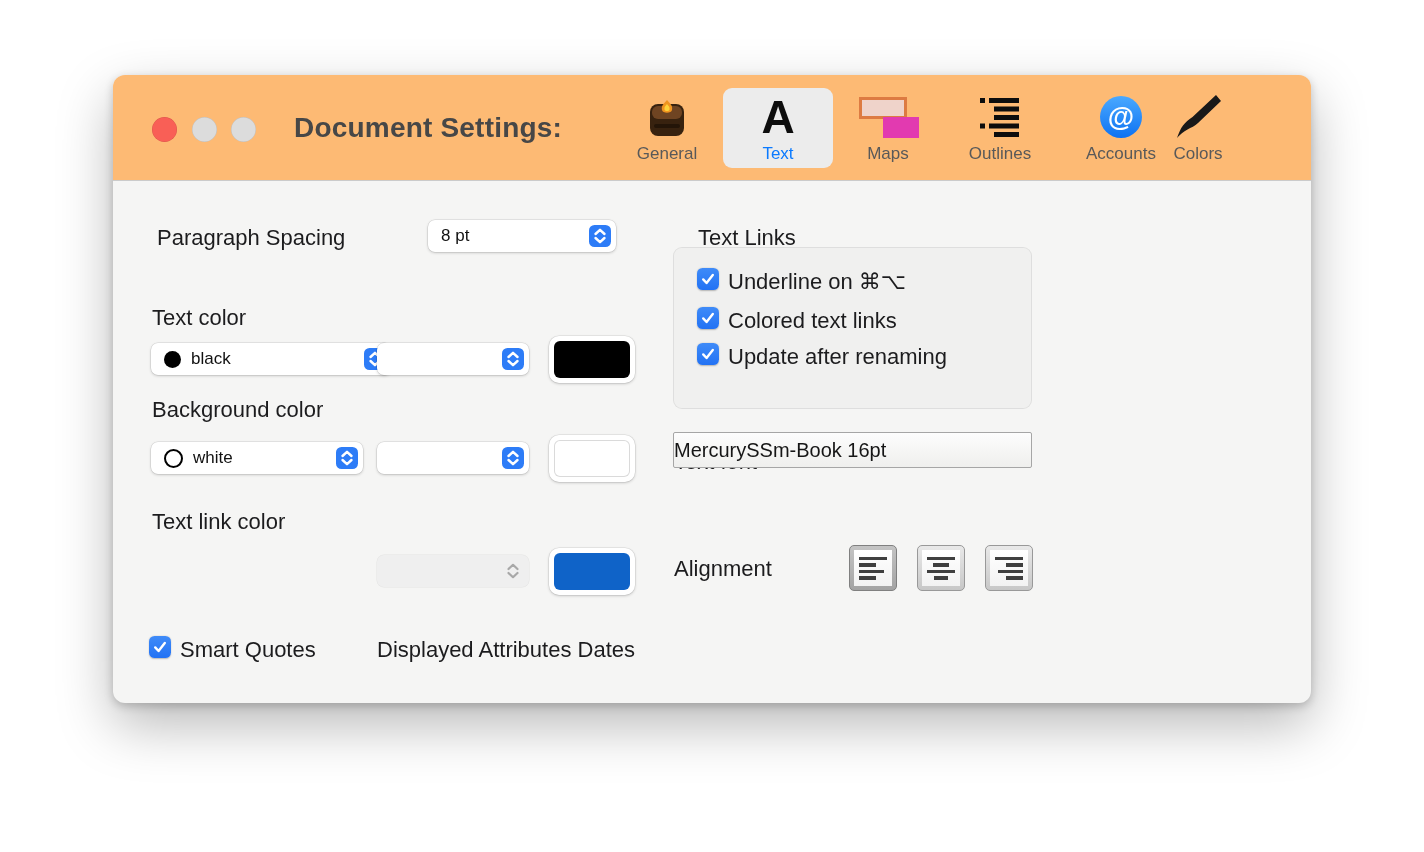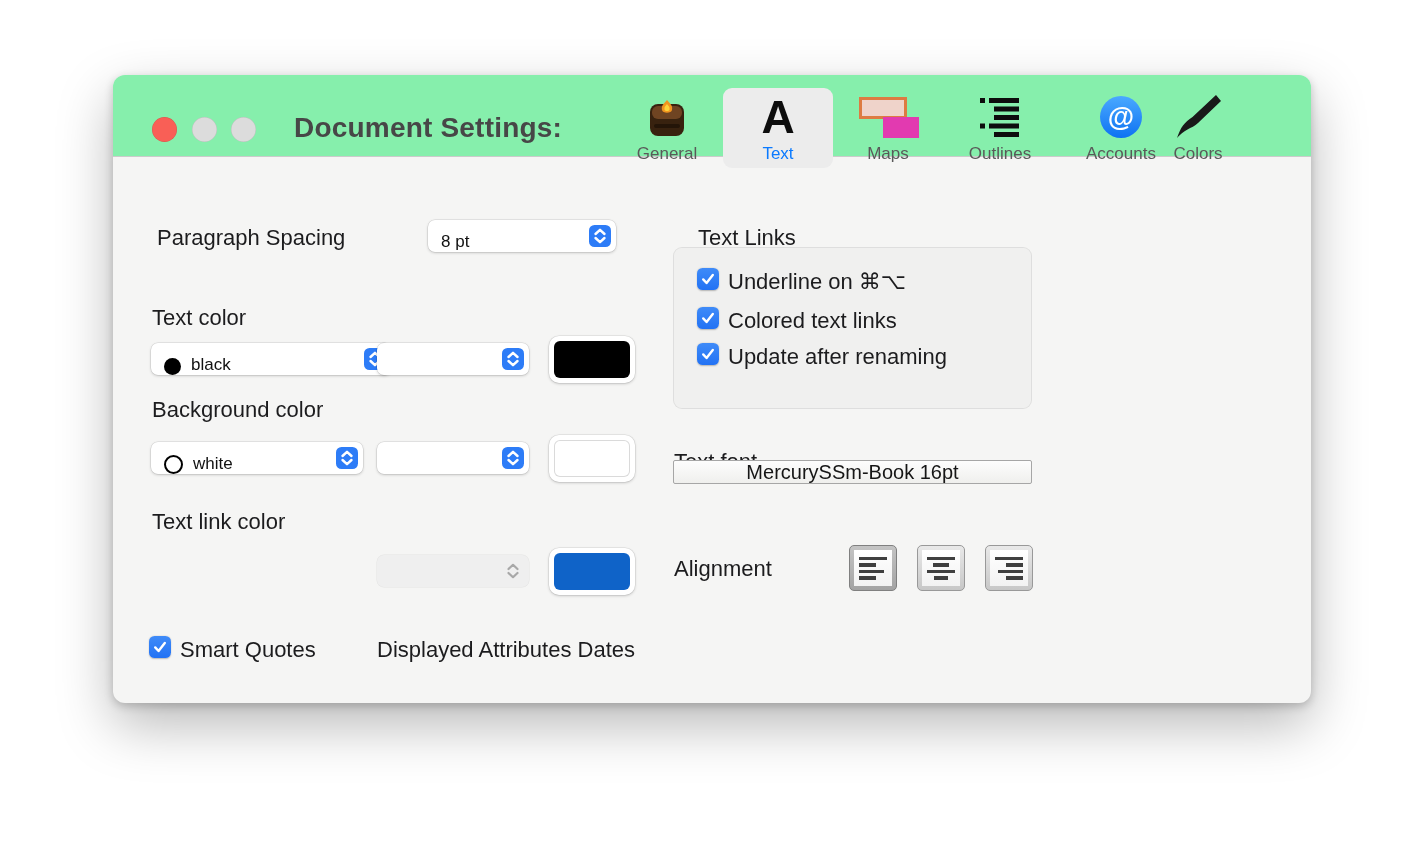--- a/index.html
+++ b/index.html
@@ -7,22 +7,22 @@
     width:1424px; height:852px; background:#ffffff; position:relative;
     font-family:"Liberation Sans","DejaVu Sans",sans-serif;
     -webkit-font-smoothing:antialiased; overflow:hidden;
   }
   .window {
     position:absolute; left:113px; top:75px; width:1198px; height:628px;
     background:#f5f5f4; border-radius:12px;
     box-shadow:0 3px 10px rgba(0,0,0,0.20), 0 22px 55px rgba(0,0,0,0.28);
   }
   .titlebar {
-    position:absolute; left:0; top:0; right:0; height:82px;
-    background:#86efac; border-radius:12px 12px 0 0;
+    position:absolute; left:0; top:0; right:0; height:106px;
+    background:#fdba74; border-radius:12px 12px 0 0;
     border-bottom:1px solid #cbcbcb; box-sizing:border-box;
   }
   .tl { position:absolute; top:42px; width:25px; height:25px; border-radius:50%; box-shadow:inset 0 0 0 0.5px rgba(0,0,0,0.12); }
   .tl.close { left:39px; background:#f95f56; }
   .tl.min   { left:79px; background:#dcdcdc; }
   .tl.zoomb { left:118px; background:#dcdcdc; }
   .window-title {
     position:absolute; left:181px; top:37px;
     font-size:28px; font-weight:bold; color:#474747; letter-spacing:0.2px;
   }
@@ -45,21 +45,21 @@
   }
   .maps-box { position:relative; width:62px; height:48px; }
   .maps-r1 { position:absolute; left:2px; top:4px; width:42px; height:16px; border:3px solid #dd7b42; background:#efd3ca; }
   .maps-r2 { position:absolute; left:26px; top:24px; width:36px; height:21px; background:#e23ab0; }
   
   .lbl { position:absolute; font-size:22px; color:#1c1c1e; white-space:nowrap; }
   
   .popup {
     position:absolute; height:32px; background:#ffffff; border-radius:7px;
     box-shadow:0 0 0 0.5px rgba(0,0,0,0.12), 0 1px 3px rgba(0,0,0,0.18);
-    display:flex; align-items:flex-end; padding-left:13px; box-sizing:border-box;
+    display:flex; align-items:center; padding-left:13px; box-sizing:border-box;
     font-size:17px; color:#111; cursor:default;
   }
   .popup .glyph-dot { width:17px; height:17px; border-radius:50%; background:#000; margin-right:10px; flex:none; }
   .popup .glyph-ring { width:15px; height:15px; border-radius:50%; border:2px solid #000; background:#fff; margin-right:10px; flex:none; }
   .stepper {
     position:absolute; right:5px; top:5px; width:22px; height:22px; border-radius:5.5px;
     background:#2d7cf7; display:flex; align-items:center; justify-content:center;
   }
   .popup.disabled { background:#efefef; box-shadow:0 0 0 0.5px rgba(0,0,0,0.07); color:#b0b0b0; }
   .popup.disabled .stepper { background:transparent; }
@@ -79,24 +79,24 @@
     display:flex; align-items:center; justify-content:center;
   }
   
   .group-box {
     position:absolute; left:560px; top:172px; width:359px; height:162px;
     background:rgba(0,0,0,0.018); border:1px solid rgba(0,0,0,0.075);
     border-radius:9px; box-sizing:border-box;
   }
   
   .font-button {
-    position:absolute; left:560px; top:385px; width:359px; height:24px;
+    position:absolute; left:560px; top:357px; width:359px; height:36px;
     background:linear-gradient(180deg,#fdfdfd,#efefed);
     border:1.5px solid #a6a6a6; border-radius:2px; box-sizing:border-box;
-    display:flex; align-items:center; justify-content:center;
+    display:flex; align-items:center; justify-content:flex-start;
     font-size:20px; color:#161616; cursor:default;
   }
   
   .align-btn {
     position:absolute; top:470px; width:48px; height:46px; border-radius:5px;
     border:1px solid #999; background:linear-gradient(180deg,#e9e9e9,#c7c7c7);
     box-sizing:border-box; padding:4px;
   }
   .align-btn.selected { background:linear-gradient(180deg,#c4c4c4,#a3a3a3); border-color:#808080; }
   .align-inner {

